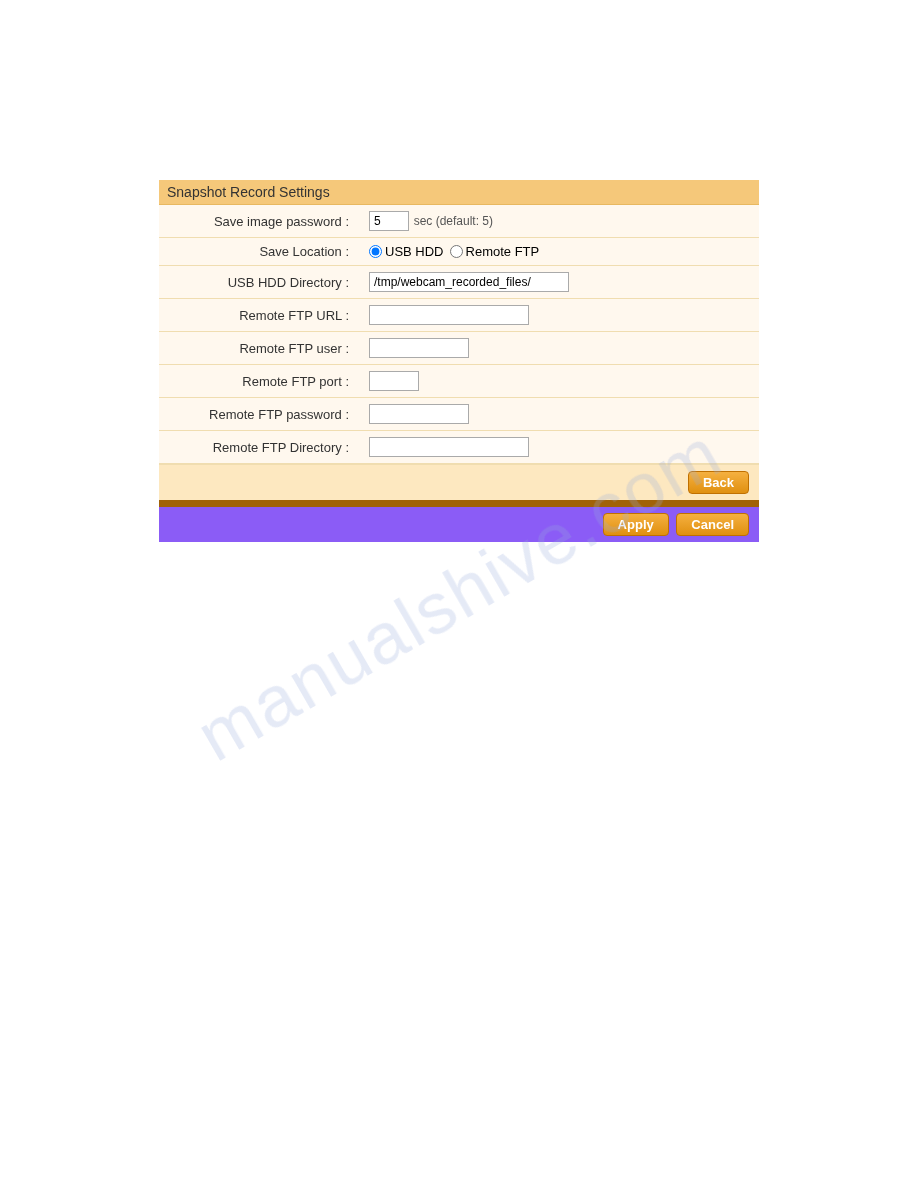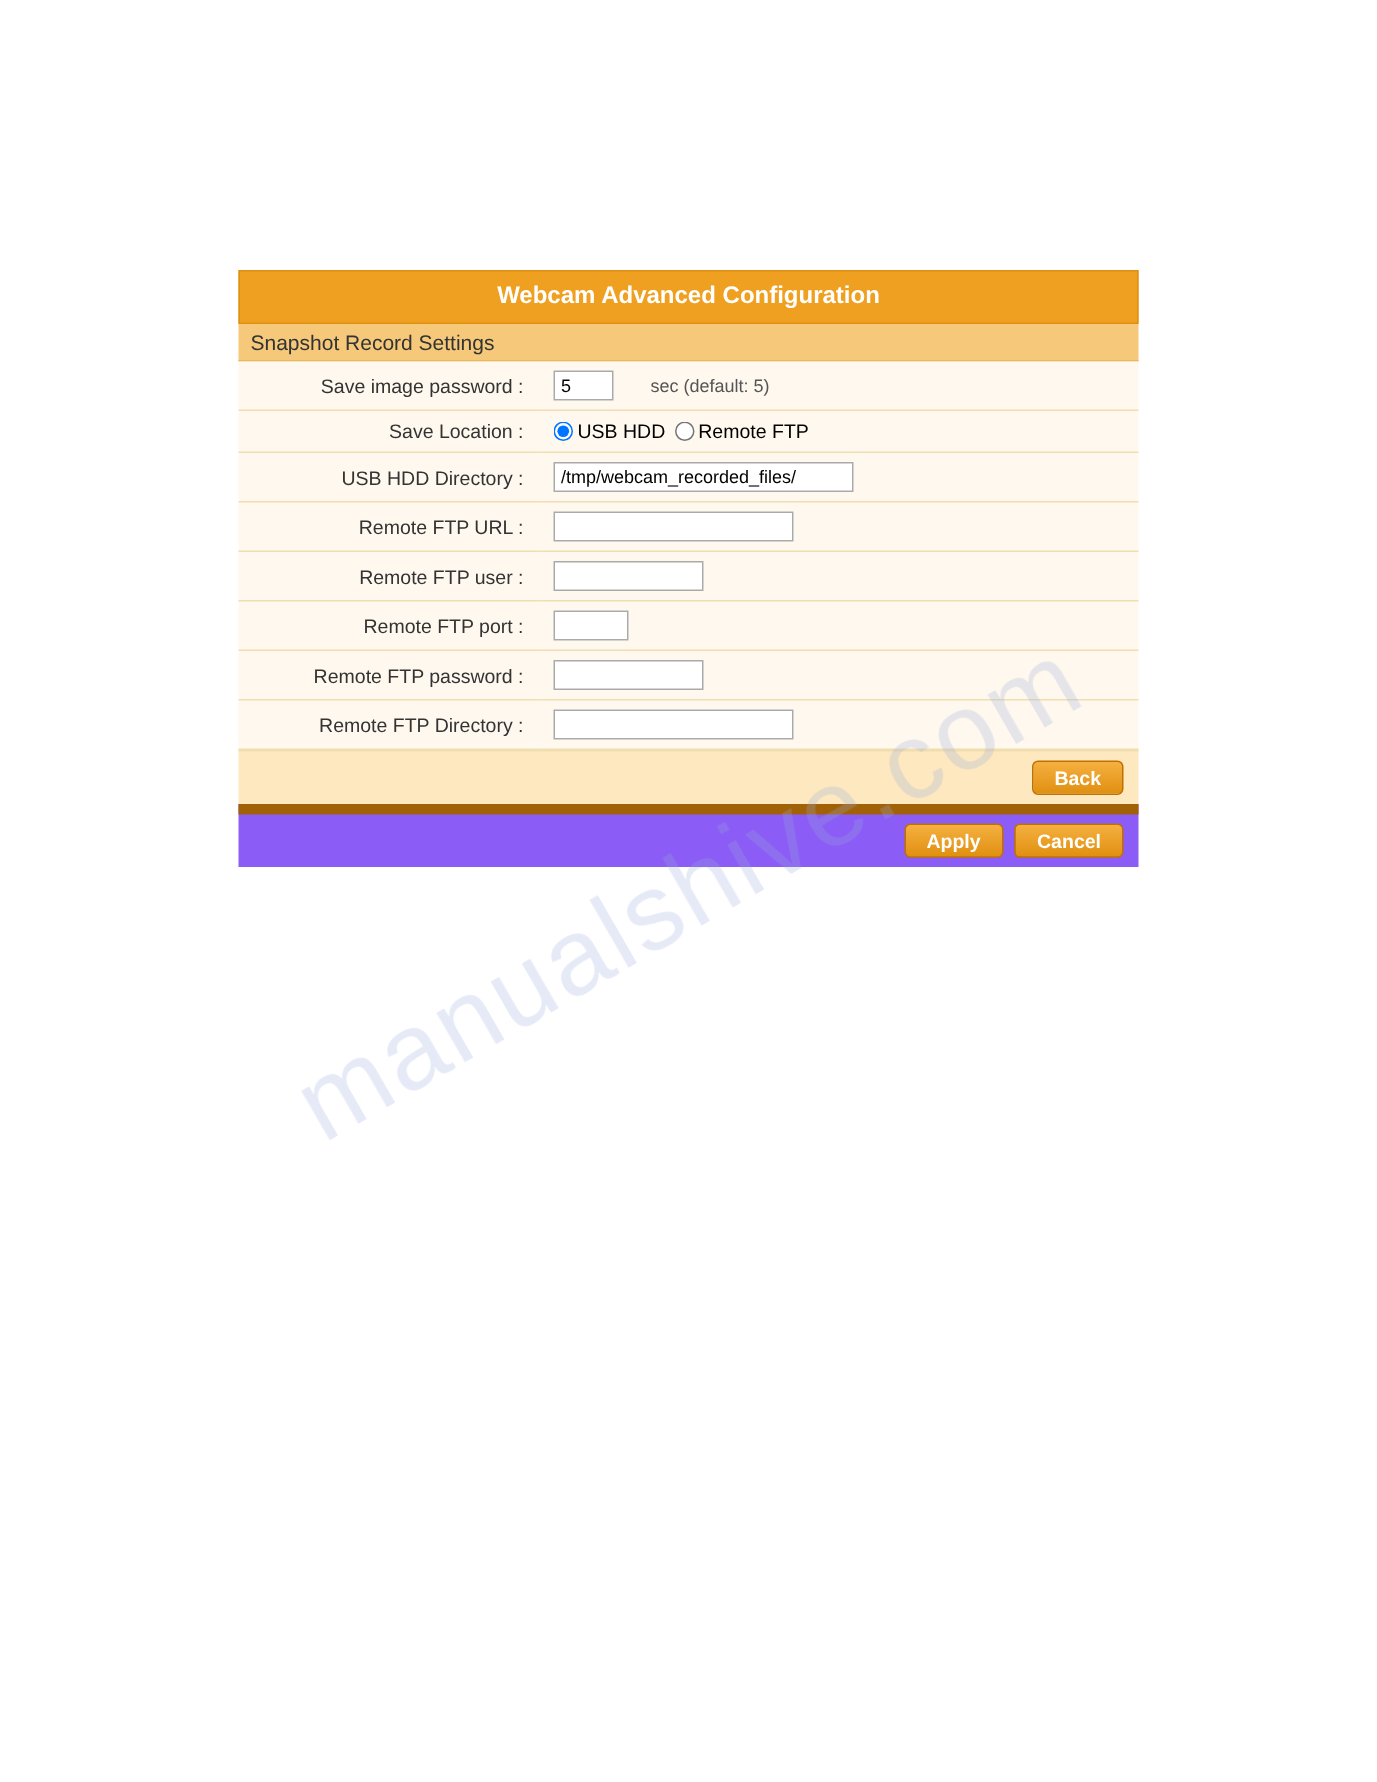--- a/index.html
+++ b/index.html
@@ -121,33 +121,32 @@
       letter-spacing: 2px;
     }
   </style>
 </head>
 <body>
 
 <div class="watermark">manualshive.com</div>
 
 <div class="main-container">
 
-  <div class="page-title">Webcam Advanced Configuration</div>
 
   <div class="section-header">Snapshot Record Settings</div>
 
   <table class="form-table">
 
     <tbody>
 
     <tr>
       <td class="label-cell">Save image password :</td>
       <td class="value-cell">
         <input type="text" style="width: 40px;" value="5">
-        <span style="margin-left:21px; color:#555; font-size:12px;">sec (default: 5)</span>
+        <span style="margin-left:1px; color:#555; font-size:12px;">sec (default: 5)</span>
       </td>
     </tr>
 
     <tr>
       <td class="label-cell">Save Location :</td>
       <td class="value-cell">
         <div class="radio-group">
           <label>
             <input type="radio" name="save_location" value="usb_hdd" checked="" style="">
             <span>USB HDD</span>

